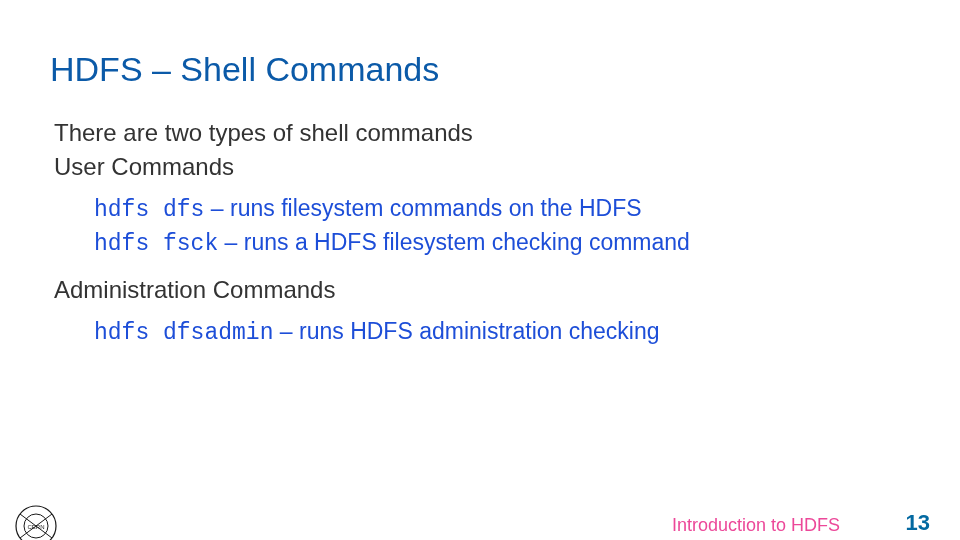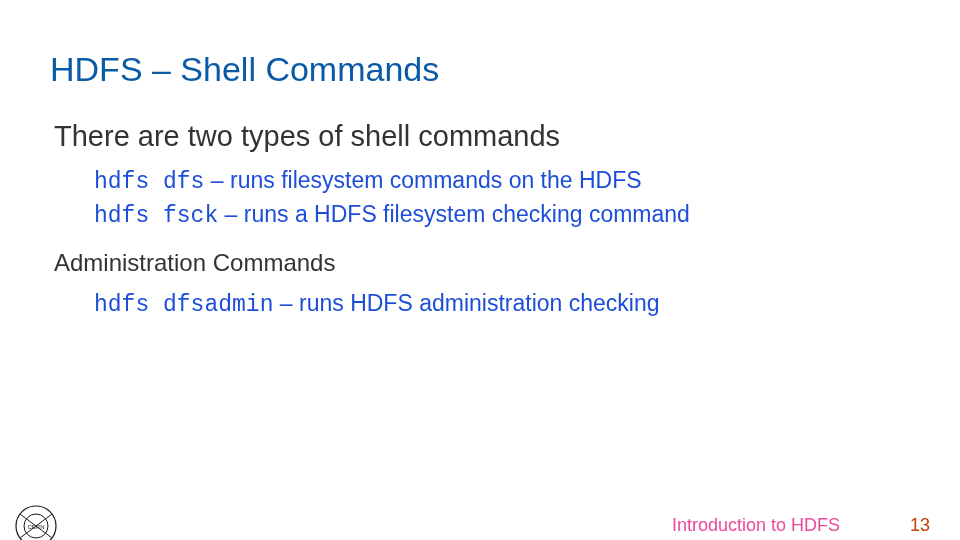--- a/index.html
+++ b/index.html
@@ -19,21 +19,21 @@
     margin-top: 20px;
   }
   .title {
     color: #0b5aa8;
     font-size: 34px;
     font-weight: 400;
     margin-bottom: 28px;
   }
   .body-text {
     color: #333;
-    font-size: 29px;
+    font-size: 24px;
     line-height: 1.35;
     margin-left: 4px;
   }
   .section-label {
     color: #333;
     font-size: 24px;
     line-height: 1.35;
     margin-top: 2px;
     margin-left: 4px;
   }
@@ -68,33 +68,35 @@
     position: absolute;
     right: 120px;
     bottom: 24px;
     color: #ec4899;
     font-size: 18px;
   }
   .page-num {
     position: absolute;
     right: 30px;
     bottom: 24px;
-    color: #c2410c;
-    font-size: 18px;
+    color: #0369a1;
+    font-size: 22px;
+    font-weight: bold;
   }
 </style>
 </head>
 <body>
 
 <div class="slide">
 
   <h1 class="title">HDFS – Shell Commands</h1>
 
   <p class="body-text">There are two types of shell commands</p>
 
+  <p class="section-label">User Commands</p>
   <div class="cmd-block">
     <div class="cmd-line">
       <span class="code">hdfs dfs</span><span> – runs filesystem commands on the HDFS</span>
     </div>
     <div class="cmd-line">
       <span class="code">hdfs fsck</span><span> – runs a HDFS filesystem checking command</span>
     </div>
   </div>
 
   <p class="section-label">Administration Commands</p>

